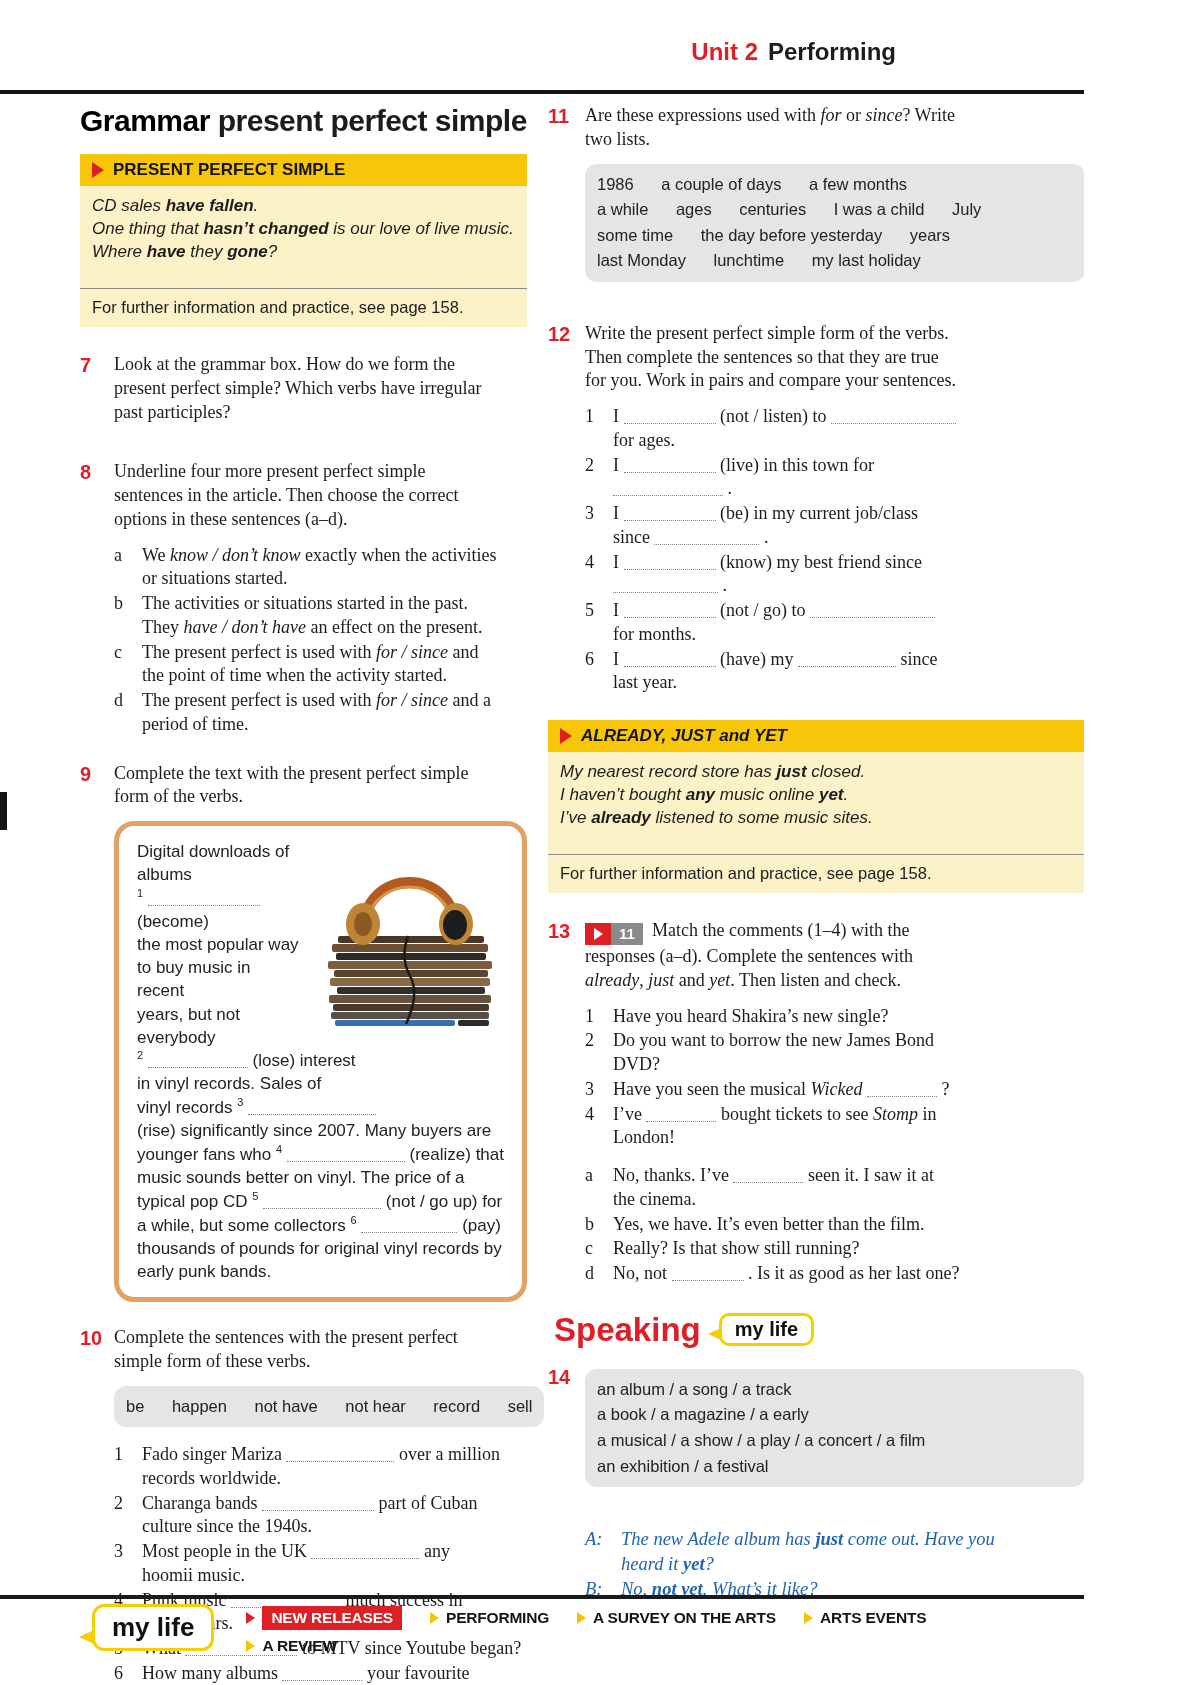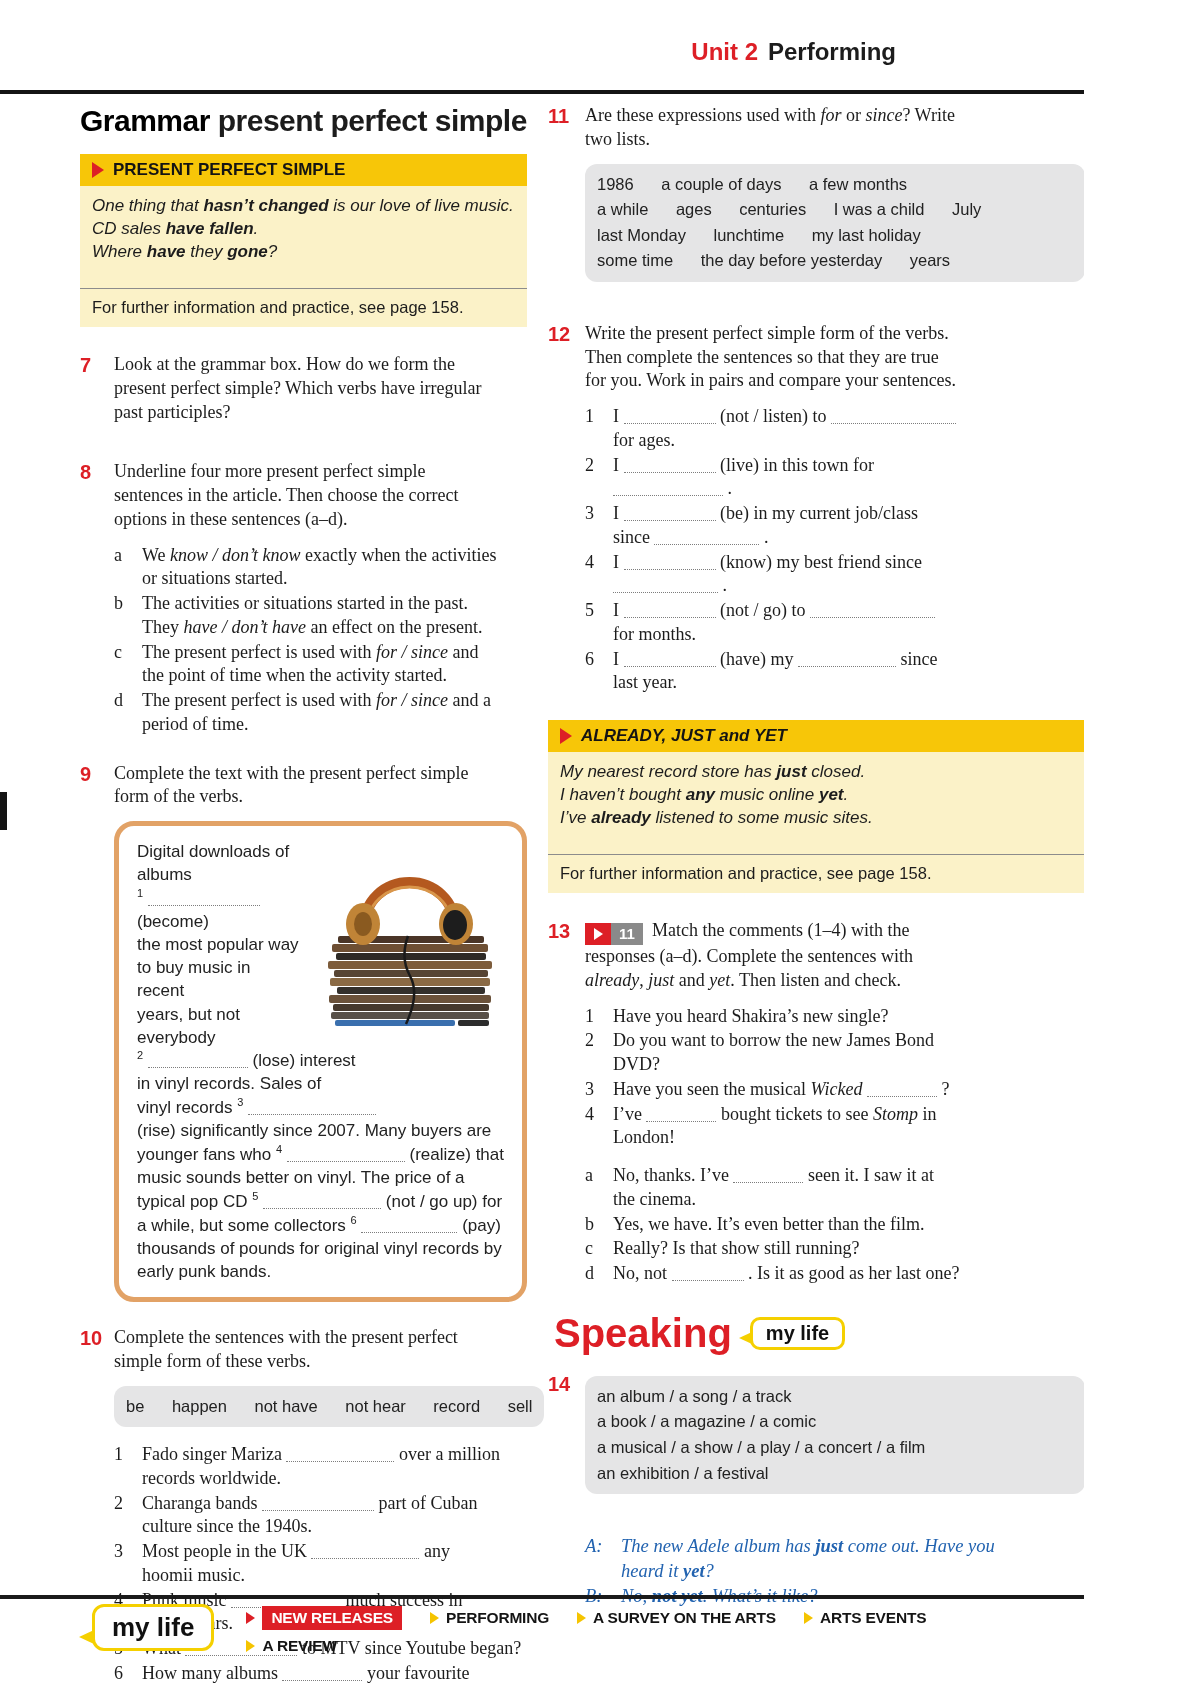--- a/index.html
+++ b/index.html
@@ -66,21 +66,21 @@
   
   .audio-chip{display:inline-flex;vertical-align:-4px;margin-right:9px;}
   .audio-play{width:26px;height:22px;background:#DD1F26;display:flex;align-items:center;justify-content:center;}
   .audio-play i{width:0;height:0;border-left:9px solid #fff;border-top:6px solid transparent;
                 border-bottom:6px solid transparent;display:block;}
   .audio-num{min-width:32px;height:22px;background:#8a8a8a;color:#fff;display:flex;align-items:center;
              justify-content:center;font-family:"Liberation Sans",sans-serif;font-weight:bold;font-size:15px;}
 
   
   .speaking-row{display:flex;align-items:center;gap:18px;margin:2px 0 16px 6px;}
-  .speaking-title{font-family:"Liberation Sans",sans-serif;font-weight:bold;font-size:40px;color:#DD1F26;}
+  .speaking-title{font-family:"Liberation Sans",sans-serif;font-weight:bold;font-size:33px;color:#DD1F26;}
   .mylife-badge{position:relative;border:3px solid #F5D000;border-radius:10px;padding:2px 13px;
                 font-family:"Liberation Sans",sans-serif;font-weight:bold;font-size:20px;color:#111;background:#fff;}
   .mylife-badge::before{content:'';position:absolute;left:-14px;bottom:3px;width:0;height:0;
                 border-top:6px solid transparent;border-bottom:6px solid transparent;border-right:13px solid #F5D000;}
 
   
   .dialogue{margin:16px 0 0 37px;color:#2263B0;font-style:italic;font-size:18.5px;line-height:1.35;}
   .dlg-line{display:flex;}
   .dlg-label{flex:none;width:36px;}
 
@@ -126,22 +126,22 @@
       <span class="red">Grammar</span>
       <span>present perfect simple</span>
     </h1>
 
     <div class="gbox">
       <div class="gbox-head">
         <span class="tri-red"></span>
         <span>PRESENT PERFECT SIMPLE</span>
       </div>
       <div class="gbox-body">
+        <p class="gline">CD sales <b>have fallen</b>.</p>
         <p class="gline">One thing that <b>hasn’t changed</b> is our love of live music.</p>
-        <p class="gline">CD sales <b>have fallen</b>.</p>
         <p class="gline">Where <b>have</b> they <b>gone</b>?</p>
         <p class="gfoot">For further information and practice, see page 158.</p>
       </div>
     </div>
 
     <div class="ex">
       <div class="ex-num">7</div>
       <div class="ex-body">
         <p class="lead">Look at the grammar box. How do we form the<br>present perfect simple? Which verbs have irregular<br>past participles?</p>
       </div>
@@ -240,22 +240,22 @@
 
   <div class="col col-right">
 
     <div class="ex">
       <div class="ex-num">11</div>
       <div class="ex-body">
         <p class="lead">Are these expressions used with <i>for</i> or <i>since</i>? Write<br>two lists.</p>
         <div class="wordbox">
           <span class="row"><span style="white-space:nowrap">1986</span>&nbsp;&nbsp;&nbsp;&nbsp;&nbsp;&nbsp;<span style="white-space:nowrap">a couple of days</span>&nbsp;&nbsp;&nbsp;&nbsp;&nbsp;&nbsp;<span style="white-space:nowrap">a few months</span></span>
           <span class="row"><span style="white-space:nowrap">a while</span>&nbsp;&nbsp;&nbsp;&nbsp;&nbsp;&nbsp;<span style="white-space:nowrap">ages</span>&nbsp;&nbsp;&nbsp;&nbsp;&nbsp;&nbsp;<span style="white-space:nowrap">centuries</span>&nbsp;&nbsp;&nbsp;&nbsp;&nbsp;&nbsp;<span style="white-space:nowrap">I was a child</span>&nbsp;&nbsp;&nbsp;&nbsp;&nbsp;&nbsp;<span style="white-space:nowrap">July</span></span>
+          <span class="row"><span style="white-space:nowrap">some time</span>&nbsp;&nbsp;&nbsp;&nbsp;&nbsp;&nbsp;<span style="white-space:nowrap">the day before yesterday</span>&nbsp;&nbsp;&nbsp;&nbsp;&nbsp;&nbsp;<span style="white-space:nowrap">years</span></span>
           <span class="row"><span style="white-space:nowrap">last Monday</span>&nbsp;&nbsp;&nbsp;&nbsp;&nbsp;&nbsp;<span style="white-space:nowrap">lunchtime</span>&nbsp;&nbsp;&nbsp;&nbsp;&nbsp;&nbsp;<span style="white-space:nowrap">my last holiday</span></span>
-          <span class="row"><span style="white-space:nowrap">some time</span>&nbsp;&nbsp;&nbsp;&nbsp;&nbsp;&nbsp;<span style="white-space:nowrap">the day before yesterday</span>&nbsp;&nbsp;&nbsp;&nbsp;&nbsp;&nbsp;<span style="white-space:nowrap">years</span></span>
         </div>
       </div>
     </div>
 
     <div class="ex">
       <div class="ex-num">12</div>
       <div class="ex-body">
         <p class="lead">Write the present perfect simple form of the verbs.<br>Then complete the sentences so that they are true<br>for you. Work in pairs and compare your sentences.</p>
         <div class="sub-item">
           <span class="sub-label">1</span>
@@ -343,21 +343,21 @@
     </div>
 
     <div class="speaking-row">
       <span class="speaking-title">Speaking</span>
       <span class="mylife-badge">my life</span>
     </div>
 
     <div class="ex">
       <div class="ex-num">14</div>
       <div class="ex-body">
-        <div class="wordbox"><span style="white-space:nowrap">an album / a song / a track</span><br><span style="white-space:nowrap">a book / a magazine / a comic</span><br><span style="white-space:nowrap">a musical / a show / a play / a concert / a film</span><br><span style="white-space:nowrap">an exhibition / a festival</span></div>
+        <div class="wordbox"><span style="white-space:nowrap">an album / a song / a track</span><br><span style="white-space:nowrap">a book / a magazine / a early</span><br><span style="white-space:nowrap">a musical / a show / a play / a concert / a film</span><br><span style="white-space:nowrap">an exhibition / a festival</span></div>
       </div>
     </div>
 
     <div class="dialogue">
       <div class="dlg-line">
         <span class="dlg-label">A:</span>
         <span>The new Adele album has <b>just</b> come out. Have you<br>heard it <b>yet</b>?</span>
       </div>
       <div class="dlg-line">
         <span class="dlg-label">B:</span>

